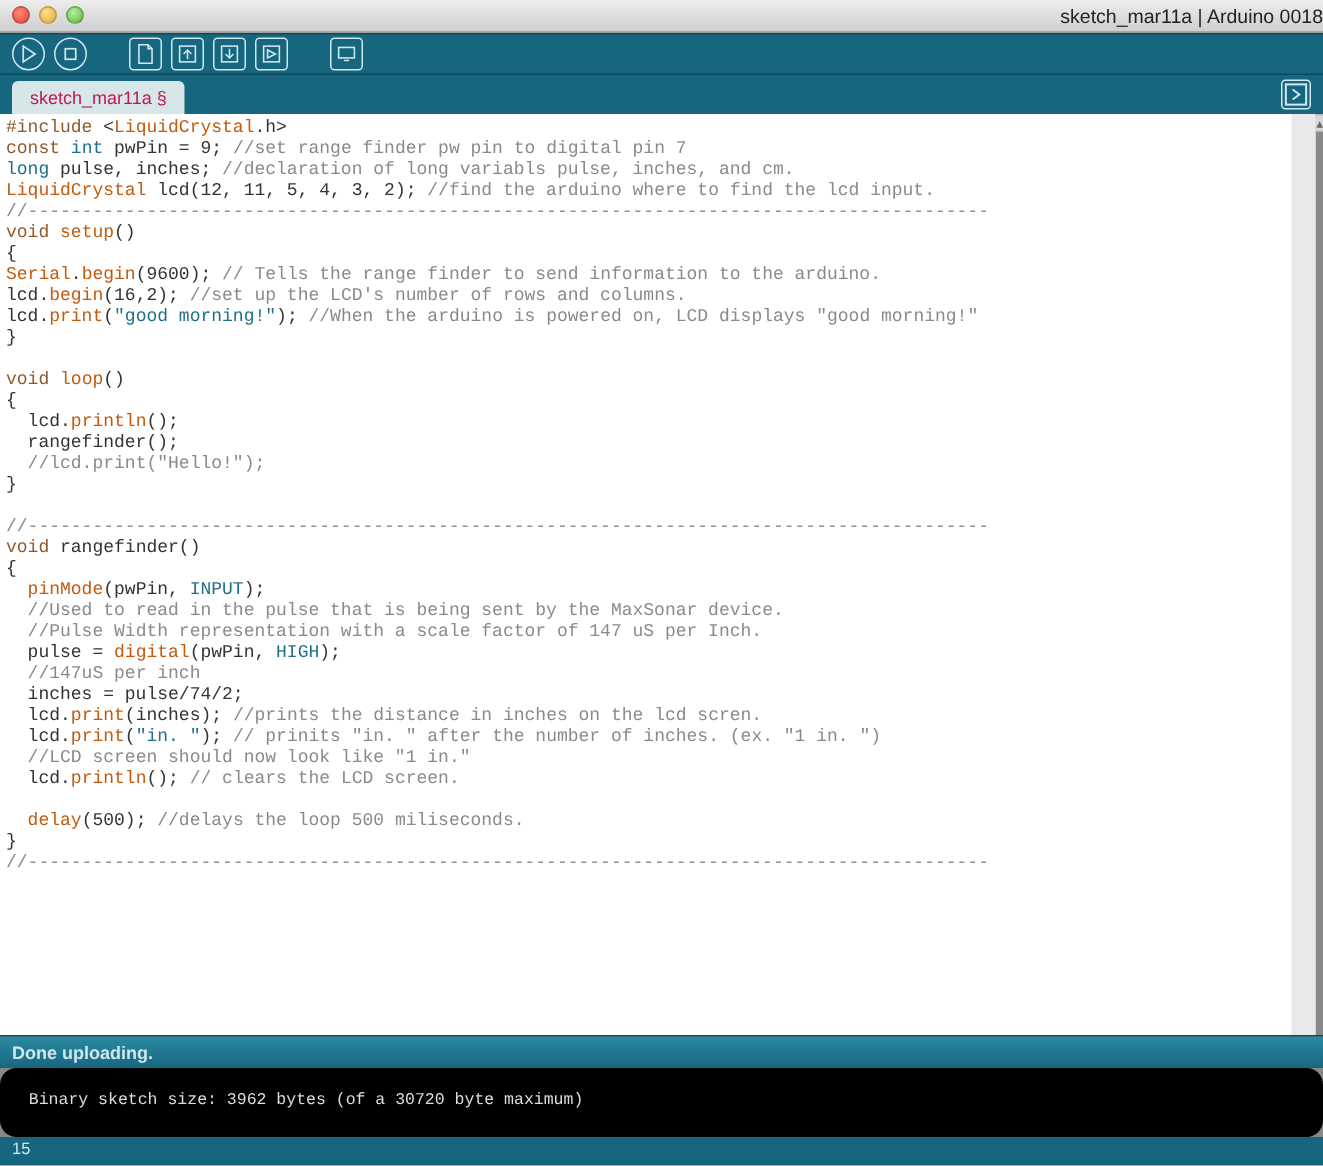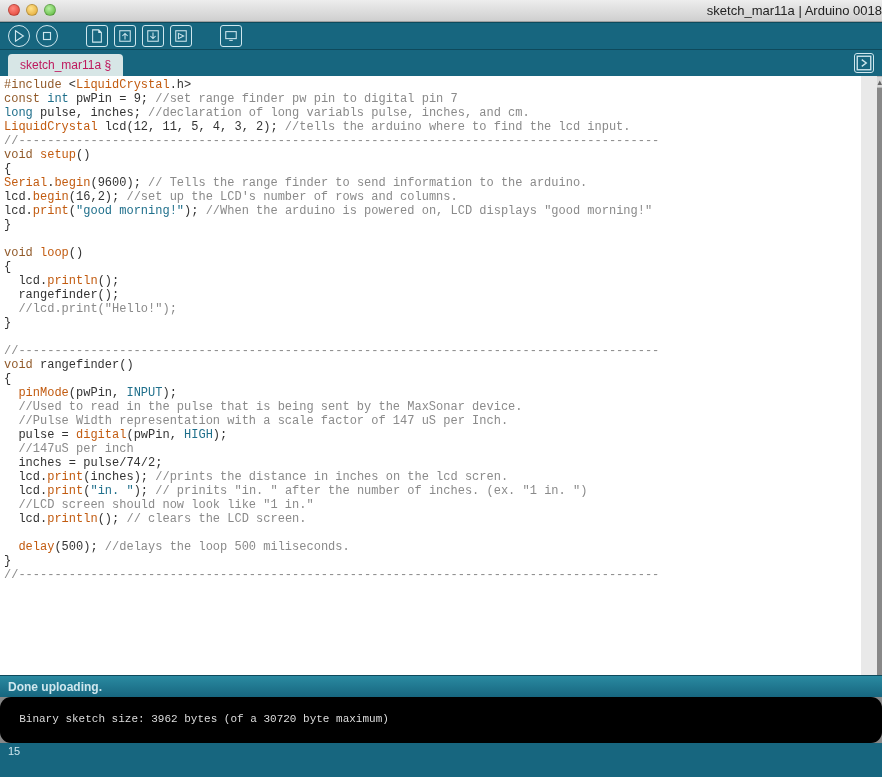--- a/index.html
+++ b/index.html
@@ -150,21 +150,21 @@
     color: #ddd;
     font-family: Monaco, Menlo, "Courier New", monospace;
     font-size: 11px;
     padding: 4px 6px;
     white-space: pre;
     overflow: hidden;
     border-radius: 11px;
   }
   
   .bottombar {
-    height: 34px;
+    height: 19px;
     background: #17667f;
     color: #cfe7ee;
     font-size: 11px;
     padding: 2px 8px;
   }
 </style>
 </head>
 <body>
 
 <div class="titlebar">
@@ -227,21 +227,21 @@
         <rect x="2" y="2" width="12" height="12" fill="none" stroke="currentColor" stroke-width="1.2"></rect>
         <path d="M6 5 L10 8 L6 11" fill="none" stroke="currentColor" stroke-width="1.2"></path>
       </svg>
   </div>
 </div>
 
 <div class="editor-wrap">
   <pre class="editor" id="code-editor"><span class="kw-pre">#include</span> &lt;<span class="kw-api">LiquidCrystal</span>.h&gt;
 <span class="kw-pre">const</span> <span class="kw-type">int</span> pwPin = 9; <span class="comment">//set range finder pw pin to digital pin 7</span>
 <span class="kw-type">long</span> pulse, inches; <span class="comment">//declaration of long variabls pulse, inches, and cm.</span>
-<span class="kw-api">LiquidCrystal</span> lcd(12, 11, 5, 4, 3, 2); <span class="comment">//tells the arduino where to find the lcd input.</span>
+<span class="kw-api">LiquidCrystal</span> lcd(12, 11, 5, 4, 3, 2); <span class="comment">//find the arduino where to find the lcd input.</span>
 <span class="comment">//-----------------------------------------------------------------------------------------</span>
 <span class="kw-pre">void</span> <span class="kw-api">setup</span>()
 {
 <span class="kw-api">Serial</span>.<span class="kw-api">begin</span>(9600); <span class="comment">// Tells the range finder to send information to the arduino.</span>
 lcd.<span class="kw-api">begin</span>(16,2); <span class="comment">//set up the LCD's number of rows and columns.</span>
 lcd.<span class="kw-api">print</span>(<span class="str">"good morning!"</span>); <span class="comment">//When the arduino is powered on, LCD displays "good morning!"</span>
 }
 
 <span class="kw-pre">void</span> <span class="kw-api">loop</span>()
 {

